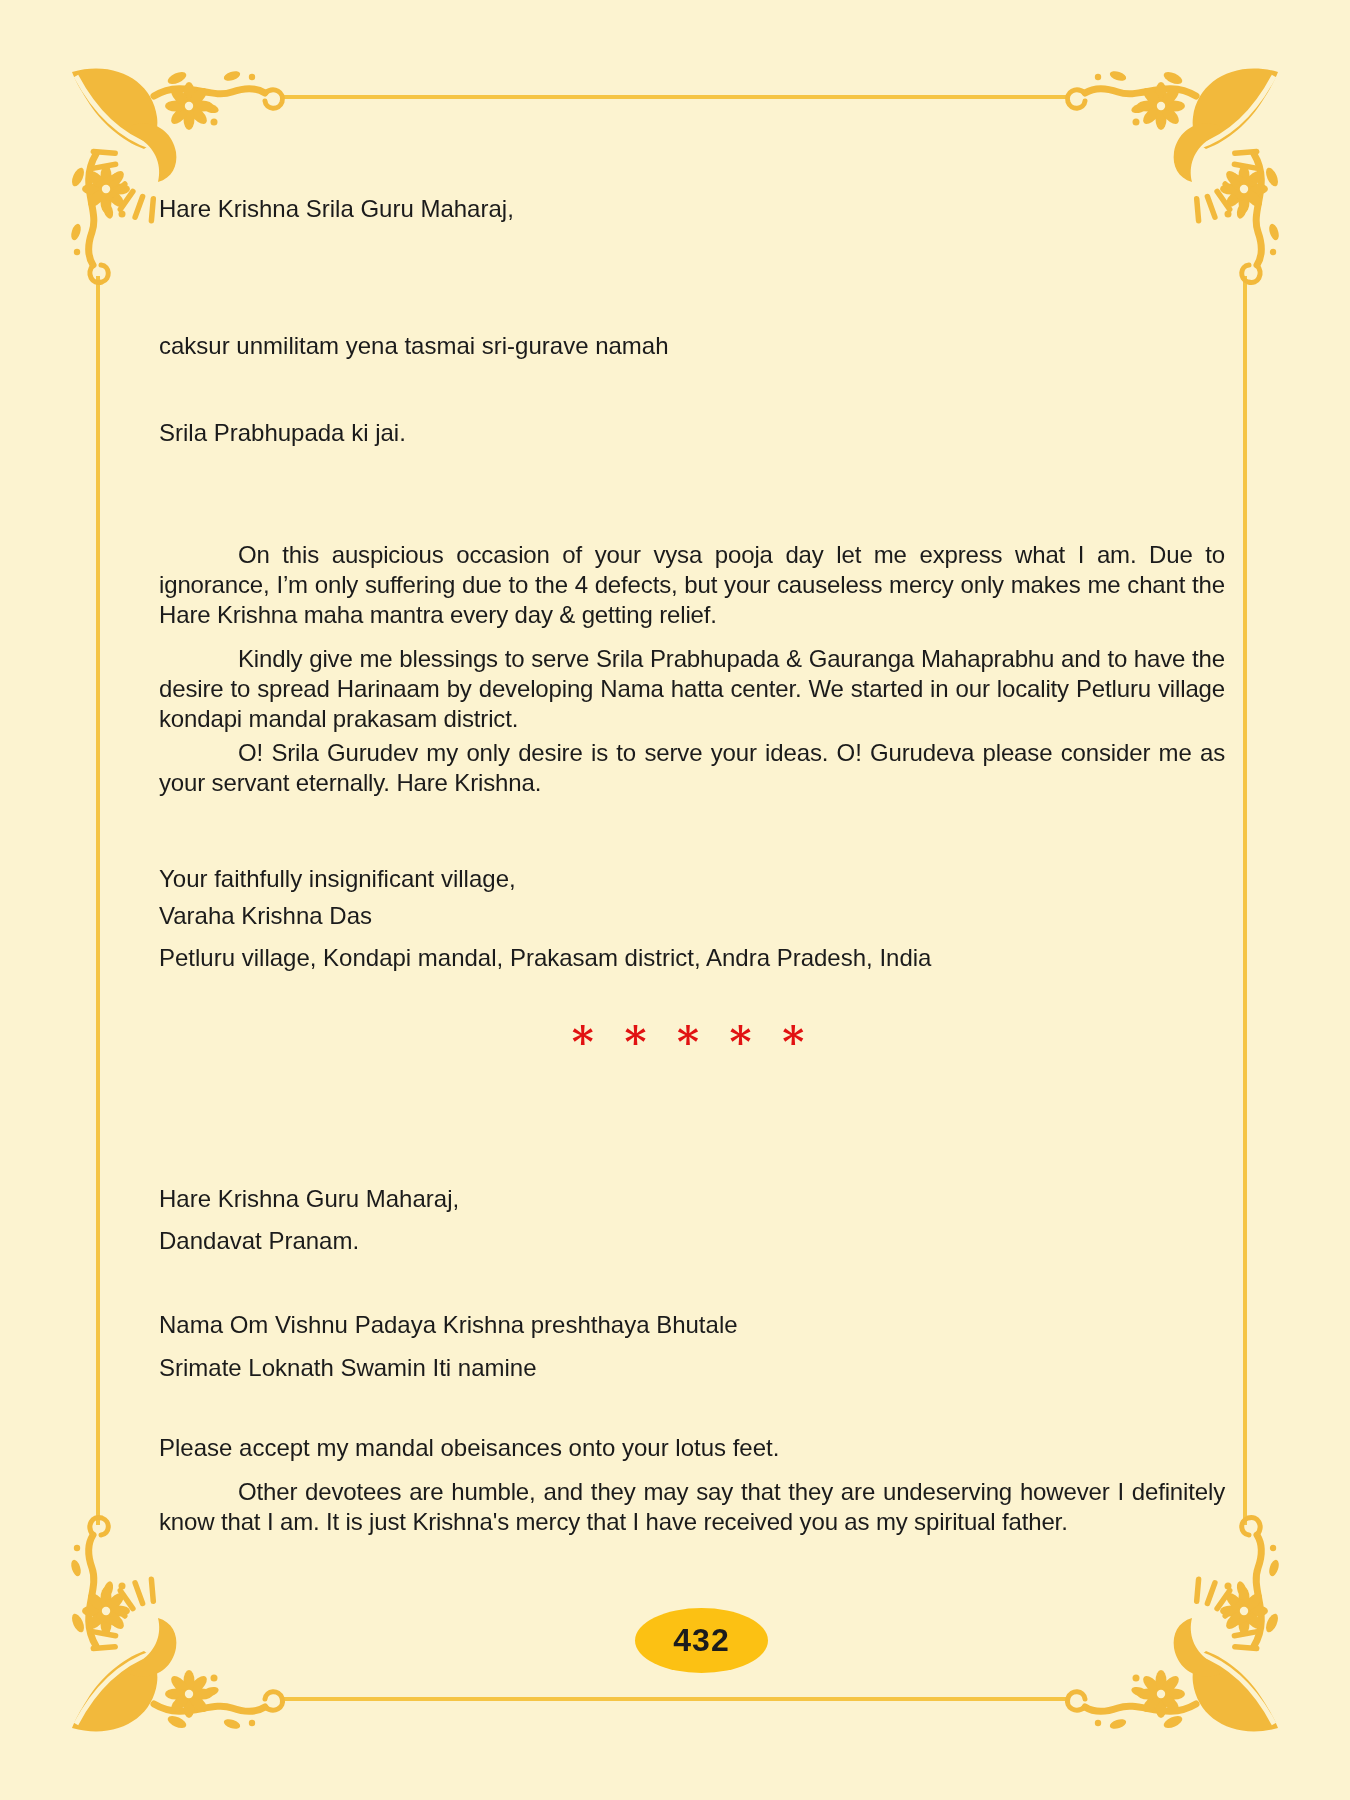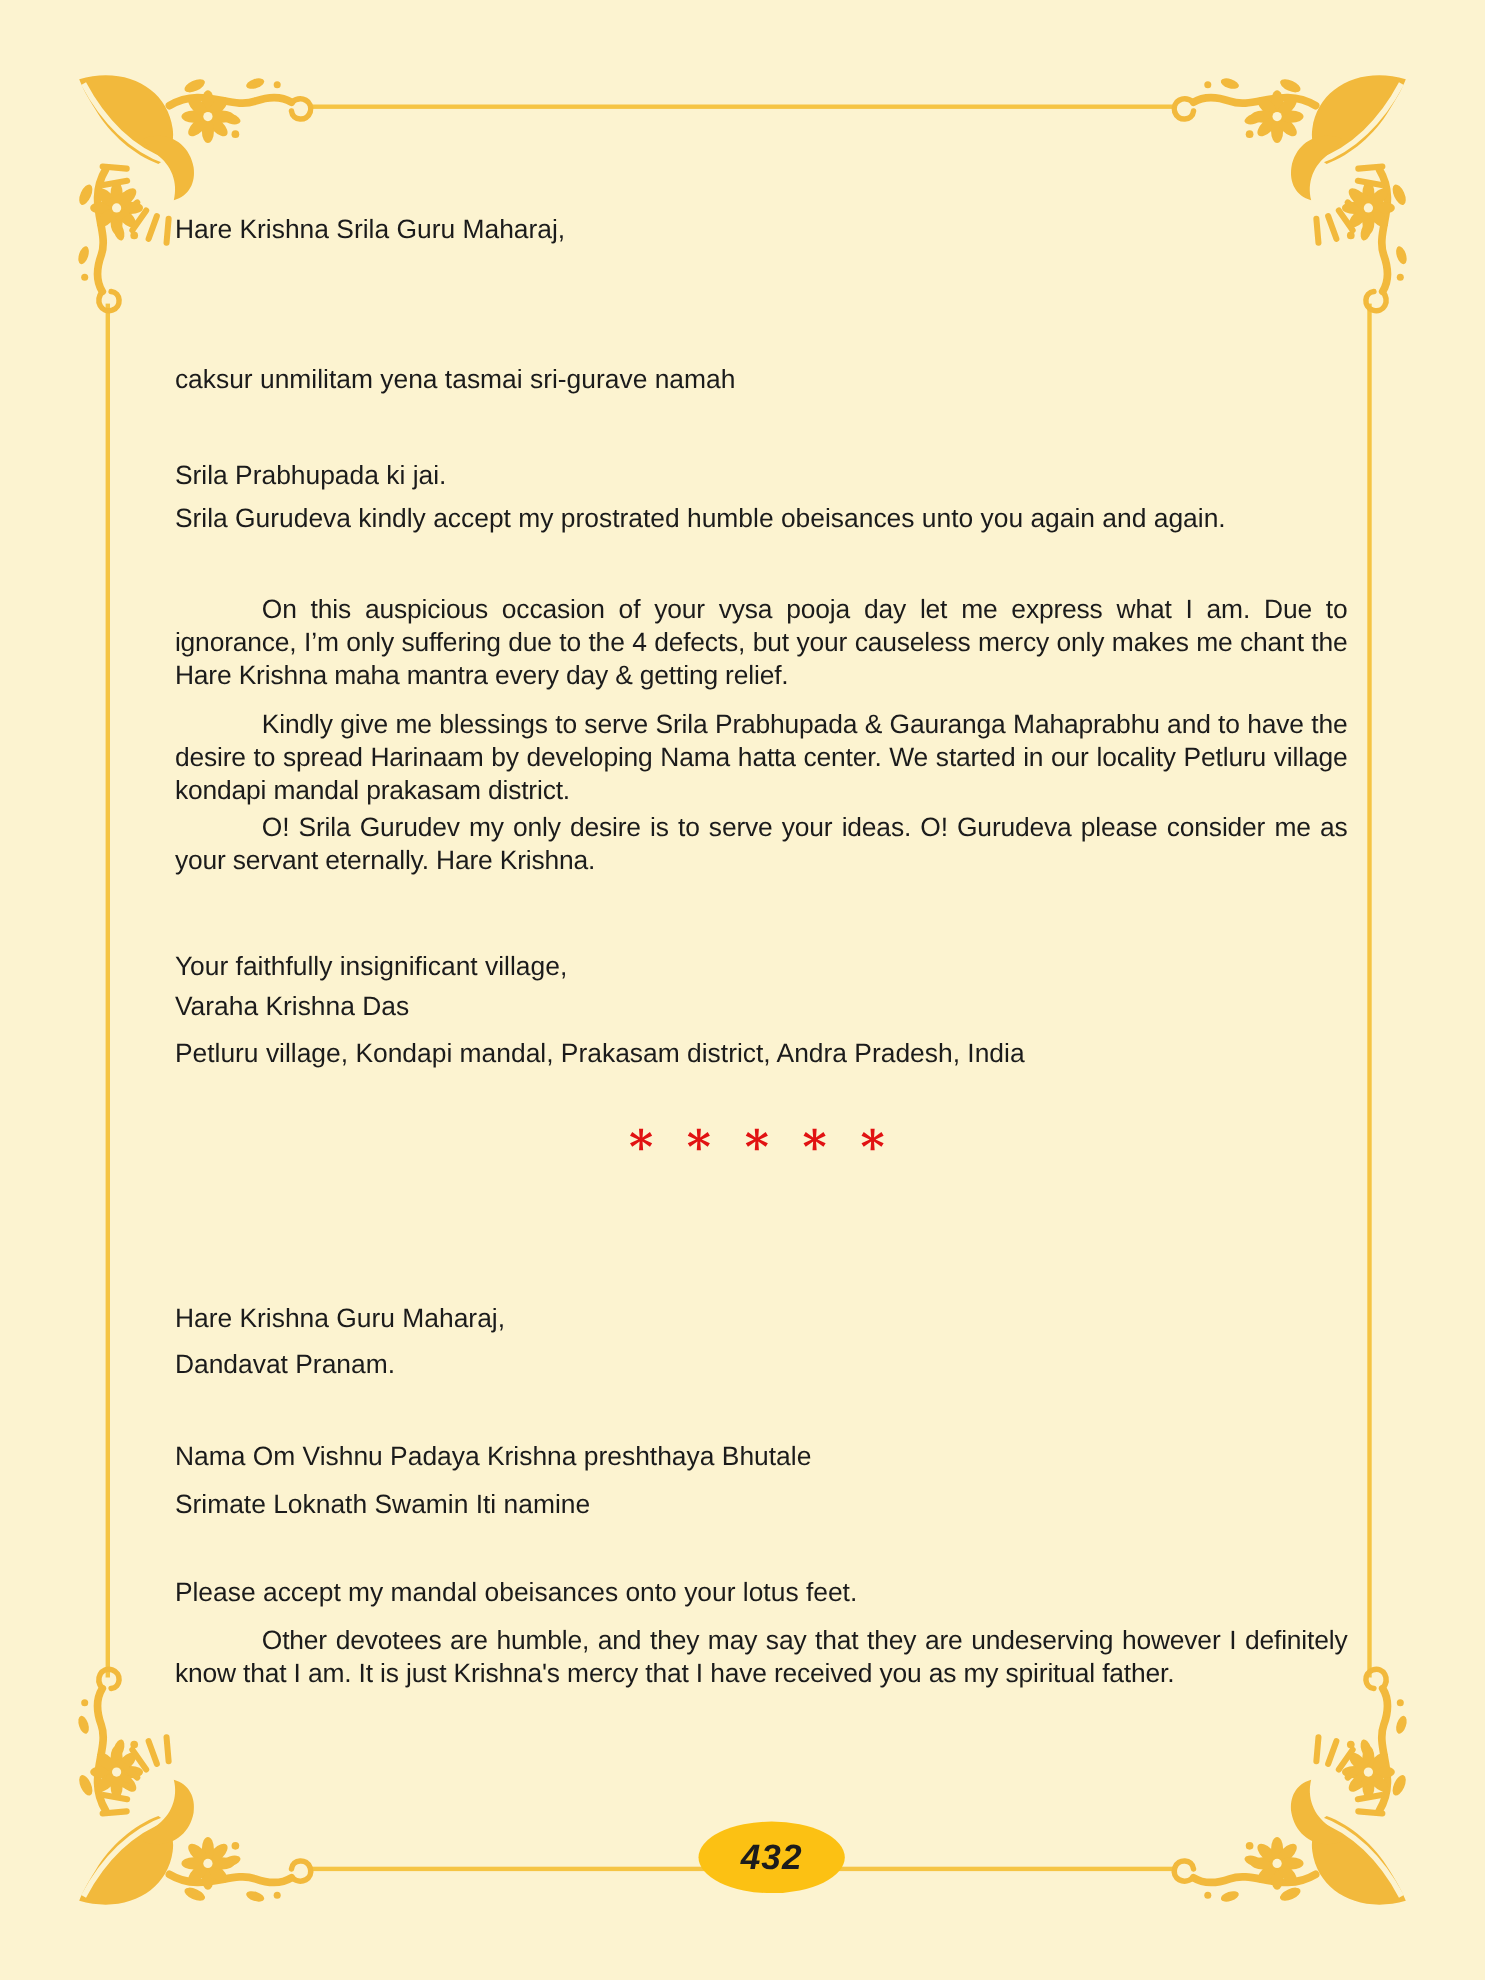--- a/index.html
+++ b/index.html
@@ -38,23 +38,23 @@
     font-size:24px;line-height:30px;color:var(--ink);
     text-align:justify;text-indent:79px;letter-spacing:-0.15px;
   }
   .sep{
     position:absolute;left:0;width:1066px;text-align:center;
     font-family:"DejaVu Serif",serif;font-weight:700;
     font-size:42px;line-height:42px;letter-spacing:8px;
     color:var(--sep-red);
   }
   .page-badge{
-    position:absolute;left:635px;top:1656px;width:133px;height:65px;
+    position:absolute;left:635px;top:1608px;width:133px;height:65px;
     background:var(--badge);border-radius:50%;
-    display:flex;align-items:center;justify-content:center;z-index:5;font-style:italic;
+    display:flex;align-items:center;justify-content:center;z-index:5;
   }
   .page-badge span{
     font-size:32px;font-weight:700;color:#1c1c1c;letter-spacing:1px;
   }
   #orn-defs{position:absolute;width:0;height:0;}
 </style>
 </head>
 <body>
 
 <div class="page">
@@ -120,21 +120,20 @@
     </svg>
   <svg class="corner br" viewBox="0 0 224 224">
       <use href="#corner-flourish"></use>
     </svg>
 
   <div class="textblock">
 
     <p class="ln" style="top:194px">Hare Krishna Srila Guru Maharaj,</p>
     <p class="ln" style="top:331px">caksur unmilitam yena tasmai sri-gurave namah</p>
     <p class="ln" style="top:418px">Srila Prabhupada ki jai.</p>
-    <p class="ln" style="top:457px">Srila Gurudeva kindly accept my prostrated humble obeisances unto you again and again.</p>
     <p class="para" style="top:540px">On this auspicious occasion of your vysa pooja day let me express what I am. Due to ignorance, I’m only suffering due to the 4 defects, but your causeless mercy only makes me chant the Hare Krishna maha mantra every day &amp; getting relief.</p>
     <p class="para" style="top:644px">Kindly give me blessings to serve Srila Prabhupada &amp; Gauranga Mahaprabhu and to have the desire to spread Harinaam by developing Nama hatta center. We started in our locality Petluru village kondapi mandal prakasam district.</p>
     <p class="para" style="top:738px">O! Srila Gurudev my only desire is to serve your ideas. O! Gurudeva please consider me as your servant eternally. Hare Krishna.</p>
     <p class="ln" style="top:864px">Your faithfully insignificant village,</p>
     <p class="ln" style="top:901px">Varaha Krishna Das</p>
     <p class="ln" style="top:943px">Petluru village, Kondapi mandal, Prakasam district, Andra Pradesh, India</p>
 
     <p class="sep" style="top:1022px">* * * * *</p>
 
     <p class="ln" style="top:1184px">Hare Krishna Guru Maharaj,</p>

